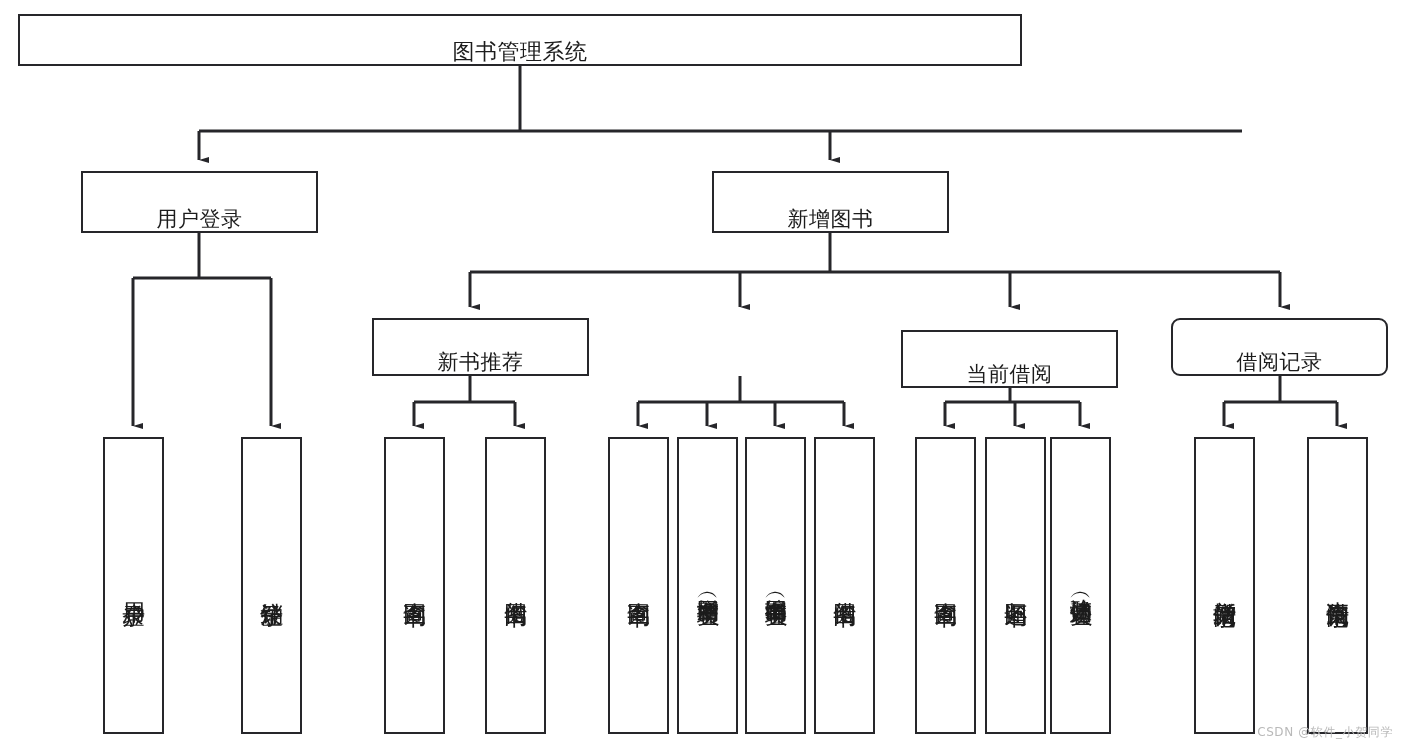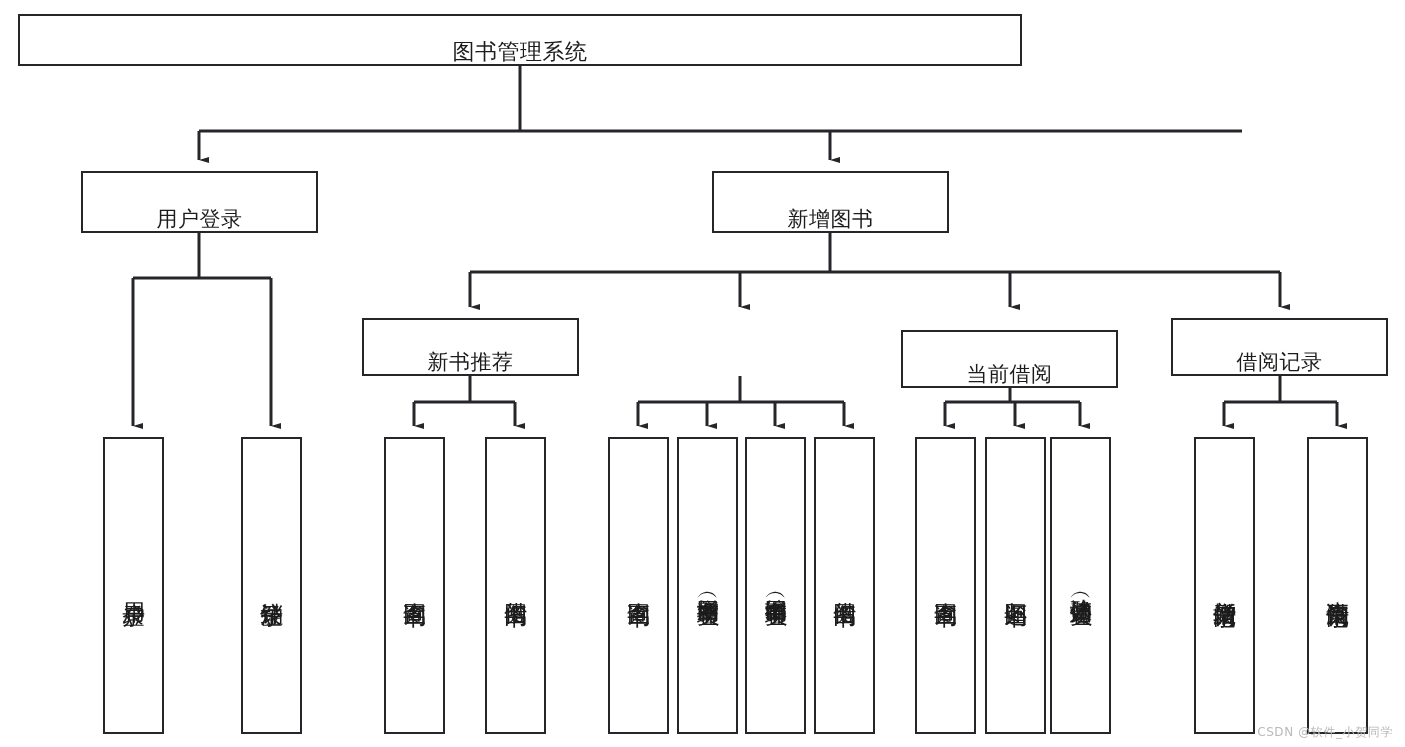--- a/index.html
+++ b/index.html
@@ -140,27 +140,27 @@
     <span class="node-label-h">图书管理系统</span>
   </div>
 
   <div class="node-box" style="left:81px; top:171px; width:237px; height:62px;">
     <span class="node-label-h">用户登录</span>
   </div>
   <div class="node-box" style="left:712px; top:171px; width:237px; height:62px;">
     <span class="node-label-h">新增图书</span>
   </div>
 
-  <div class="node-box" style="left:362px; top:318px; width:217px; height:58px;">
+  <div class="node-box" style="left:372px; top:318px; width:217px; height:58px;">
     <span class="node-label-h">新书推荐</span>
   </div>
   <div class="node-box" style="left:901px; top:318px; width:217px; height:58px;margin-top:12px;">
     <span class="node-label-h">当前借阅</span>
   </div>
-  <div class="node-box" style="left:1171px; top:318px; width:217px; height:58px;">
+  <div class="node-box" style="left:1171px; top:318px; width:217px; height:58px;border-radius:9px;">
     <span class="node-label-h">借阅记录</span>
   </div>
 
   <div class="leaf-box" style="left:103px; top:437px; width:61px; height:297px;">
     <span class="node-label-v">用户登录</span>
   </div>
   <div class="leaf-box" style="left:241px; top:437px; width:61px; height:297px;">
     <span class="node-label-v">注销登录</span>
   </div>
 

